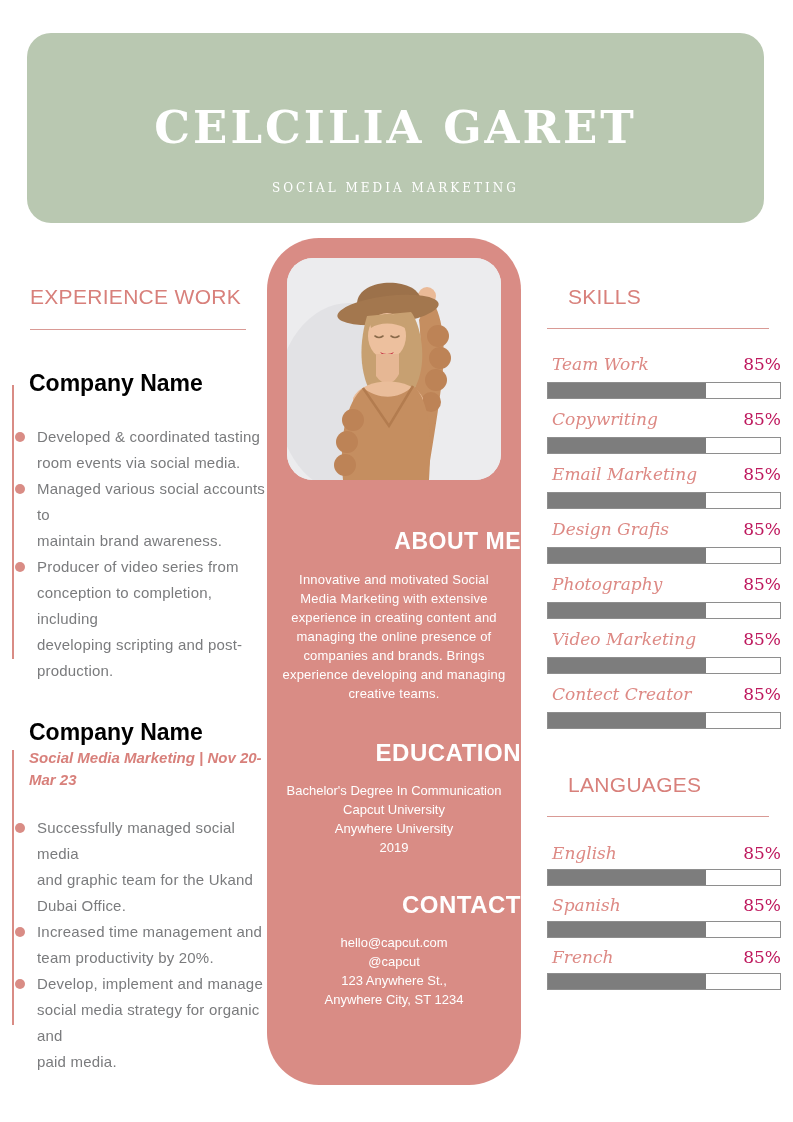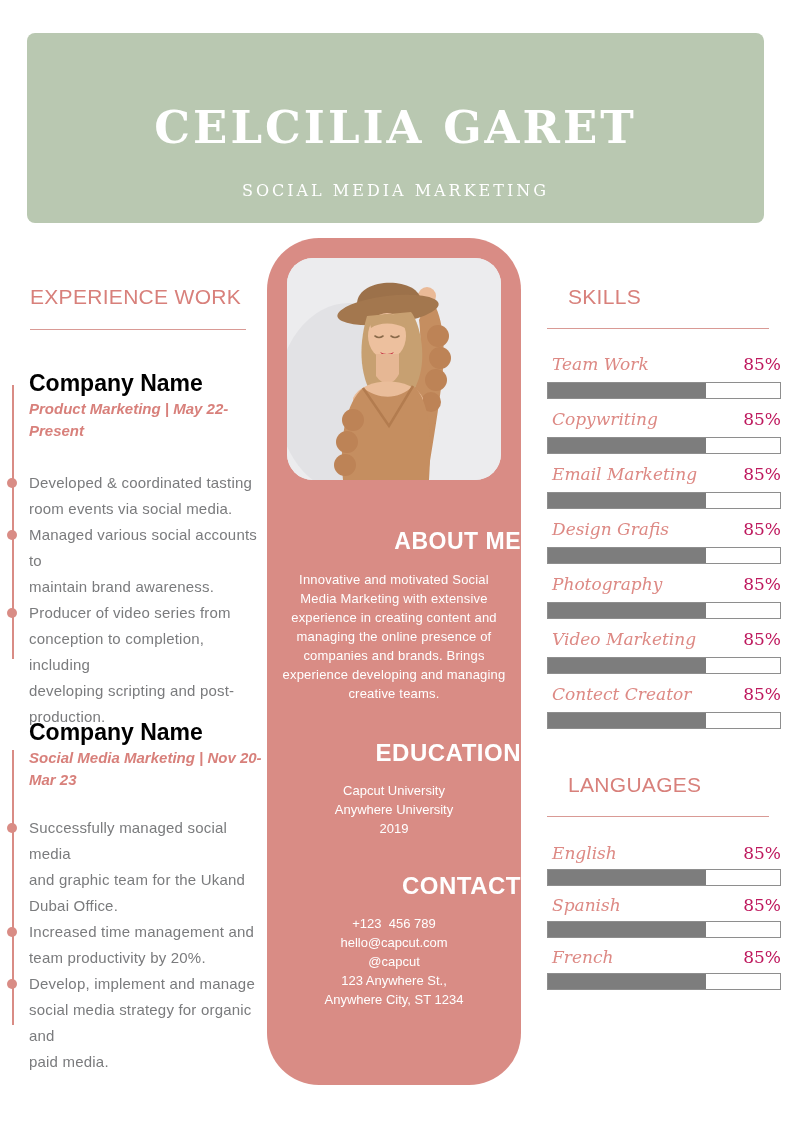--- a/index.html
+++ b/index.html
@@ -6,30 +6,30 @@
   html,body { background:#ffffff; }
   body { font-family:"Liberation Sans", sans-serif; }
   .page {
     position:relative; width:793px; height:1122px; margin:0 auto;
     background:#ffffff; overflow:hidden;
   }
 
   
   .banner {
     position:absolute; left:27px; top:33px; width:737px; height:190px;
-    background:#b9c8b1; border-radius:8px;
+    background:#b9c8b1; border-radius:24px;
   }
   .banner .name {
     position:absolute; left:0; right:0; top:68px; text-align:center;
     font-family:"DejaVu Serif", serif; font-weight:700; font-size:45px;
     letter-spacing:3px; color:#ffffff; white-space:nowrap;
   }
   .banner .role {
     position:absolute; left:0; right:0; top:148px; text-align:center;
-    font-family:"DejaVu Serif", serif; font-size:16px; letter-spacing:3px;
+    font-family:"DejaVu Serif", serif; font-size:12px; letter-spacing:3px;
     color:#ffffff; white-space:nowrap;
   }
 
   
   .col-heading {
     font-size:21px; font-weight:400; color:#d8807b; letter-spacing:0.3px;
   }
   .rule { height:1px; background:#d99a95; border:0; }
 
   
@@ -39,21 +39,21 @@
   .job { position:absolute; left:29px; width:236px; }
   .job-0 { top:370px; }
   .job-1 { top:719px; }
   .company {
     font-size:23px; font-weight:700; color:#000000; line-height:26px;
   }
   .job-meta {
     font-size:15px; font-weight:700; font-style:italic; color:#d8807b;
     line-height:22px; margin-top:2px; white-space:pre-line;
   }
-  .bullets { list-style:none; margin-top:28px; }
+  .bullets { list-style:none; margin-top:28px;margin-left:8px; }
   .job-1 .bullets { margin-top:24px; }
   .bullets li {
     position:relative; font-size:15px; line-height:26px; color:#7a7b7d;
     letter-spacing:0.2px; white-space:pre-line; margin-bottom:0;
   }
   .bullets li::before {
     content:""; position:absolute; left:-22px; top:8px; width:10px; height:10px;
     border-radius:50%; background:#d98c85;
   }
   .timeline {
@@ -124,21 +124,20 @@
   <div class="exp-head">
     <div class="col-heading">EXPERIENCE WORK</div>
     <div class="rule"></div>
   </div>
 
   <div class="timeline timeline-1"></div>
   <div class="timeline timeline-2"></div>
 
   <section class="job job-0">
     <div class="company">Company Name</div>
-    <div class="job-meta">Product Marketing | May 22-Present</div>
     <ul class="bullets">
   <li>Developed &amp; coordinated tasting
 room events via social media.</li>
 
   <li>Managed various social accounts to
 maintain brand awareness.</li>
 
   <li>Producer of video series from
 conception to completion, including
 developing scripting and post-
@@ -203,31 +202,31 @@
     <div class="about-text">Innovative and motivated Social
 Media Marketing with extensive
 experience in creating content and
 managing the online presence of
 companies and brands. Brings
 experience developing and managing
 creative teams.</div>
 
     <div class="profile-heading edu-heading">EDUCATION</div>
     <div class="edu-lines">
+  <div class="line-item">Bachelor's Degree In Communication</div>
 
   <div class="line-item">Capcut University</div>
 
   <div class="line-item">Anywhere University</div>
 
   <div class="line-item">2019</div>
 </div>
 
     <div class="profile-heading contact-heading">CONTACT</div>
     <div class="contact-lines">
-  <div class="line-item">+123  456 789</div>
 
   <div class="line-item">hello@capcut.com</div>
 
   <div class="line-item">@capcut</div>
 
   <div class="line-item">123 Anywhere St.,</div>
 
   <div class="line-item">Anywhere City, ST 1234</div>
 </div>
   </div>

